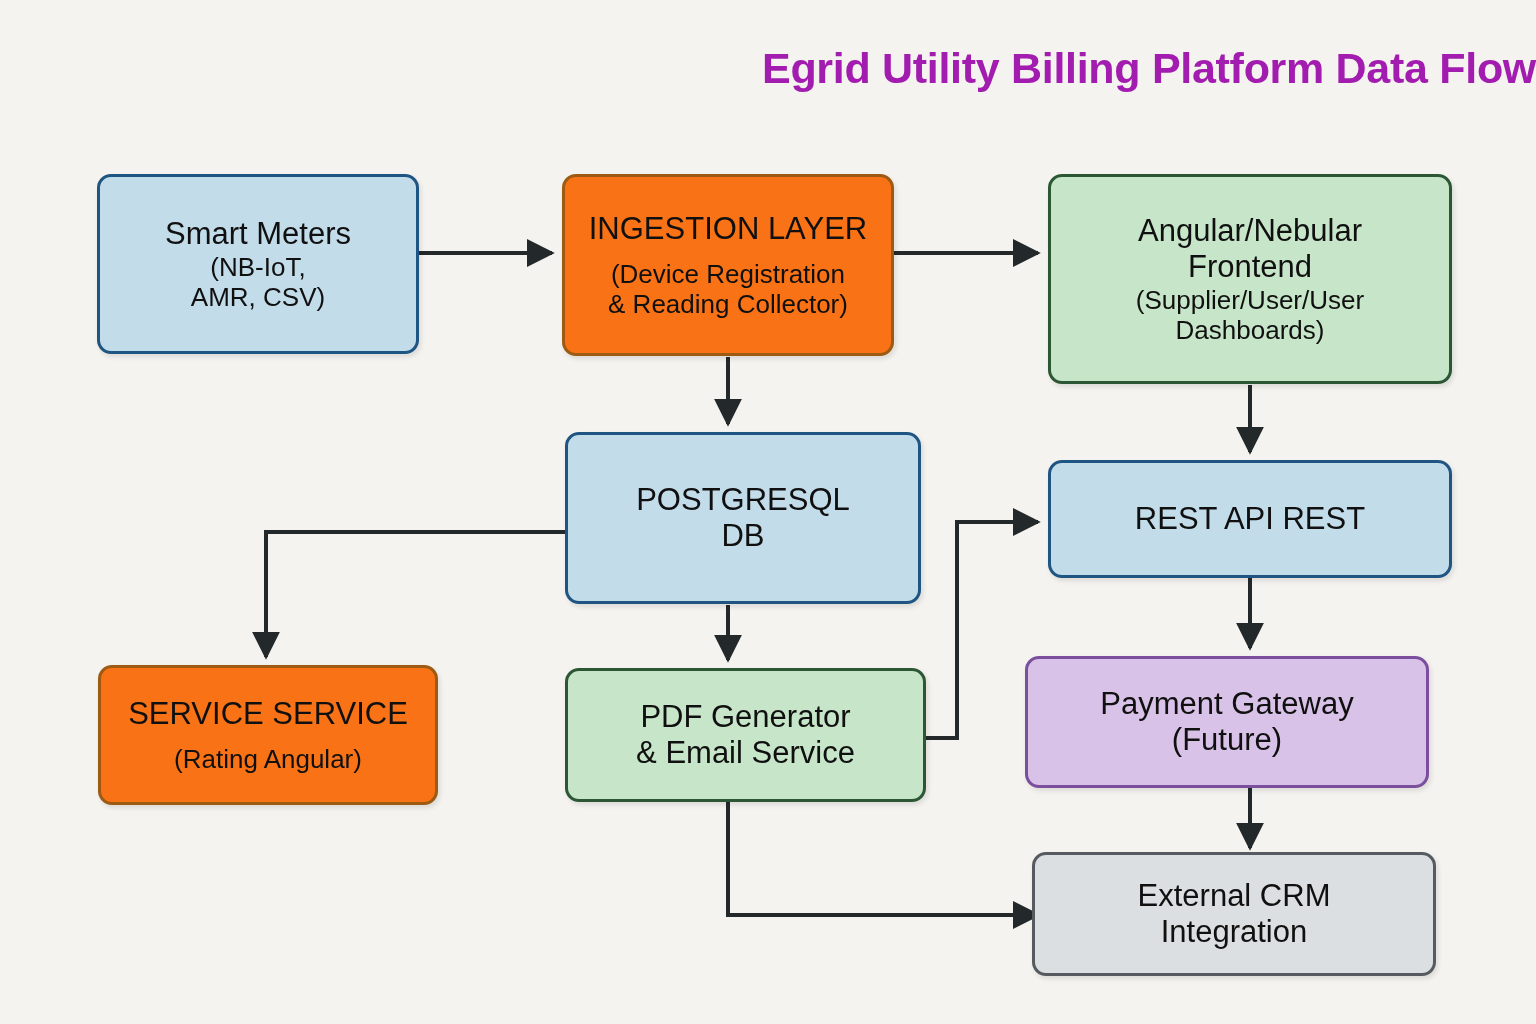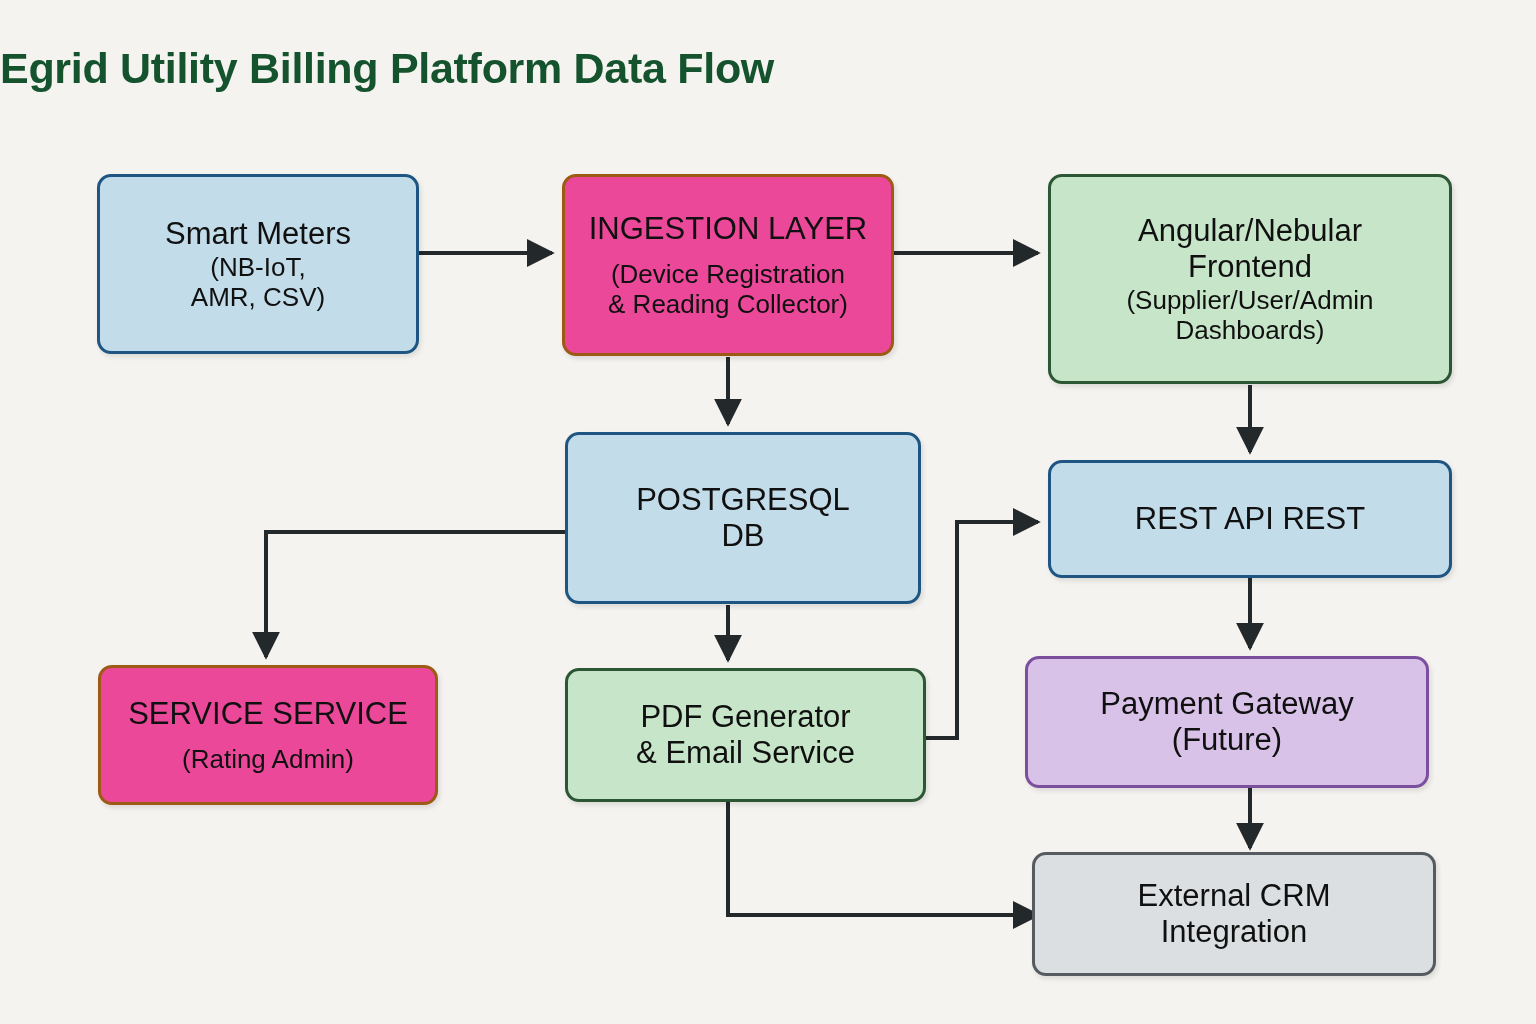--- a/index.html
+++ b/index.html
@@ -17,24 +17,24 @@
     position: relative;
     width: 1536px;
     height: 1024px;
     background: #f5f3ef;
   }
   #diagram-title {
     position: absolute;
     top: 44px;
     left: 0;
     width: 1536px;
-    text-align: left;
+    text-align: right;
     font-size: 43px;
     font-weight: bold;
-    color: #14532d;
+    color: #a21caf;
     letter-spacing: -0.3px;
   }
   svg#edges {
     position: absolute;
     top: 0;
     left: 0;
     width: 1536px;
     height: 1024px;
   }
   .node {
@@ -61,21 +61,21 @@
     font-size: 26px;
     line-height: 1.16;
     white-space: pre-line;
   }
   .node.align-left-sub .line-sub {
     align-self: stretch;
     text-align: center;
   }
   
   .pal-blue   { background:#c3dcea; border-color:#1f5582; }
-  .pal-orange { background:#ec4899; border-color:#9c5a13;gap:12px; }
+  .pal-orange { background:#f97316; border-color:#9c5a13;gap:12px; }
   .pal-green  { background:#c7e5c8; border-color:#2c5735; }
   .pal-purple { background:#d9c2e8; border-color:#7b4f9e; }
   .pal-gray   { background:#dcdfe1; border-color:#555b60; }
 </style>
 </head>
 <body>
 
 <div id="canvas">
 
   <div id="diagram-title">Egrid Utility Billing Platform Data Flow</div>
@@ -108,36 +108,36 @@
 
   <div class="node pal-orange" style="left:562px; top:174px; width:332px; height:182px;">
     <div class="line-main">INGESTION LAYER</div>
     <div class="line-sub">(Device Registration
 &amp; Reading Collector)</div>
   </div>
 
   <div class="node pal-green align-left-sub" style="left:1048px; top:174px; width:404px; height:210px;">
     <div class="line-main">Angular/Nebular
 Frontend</div>
-    <div class="line-sub">(Supplier/User/Admin
+    <div class="line-sub">(Supplier/User/User
 Dashboards)</div>
   </div>
 
   <div class="node pal-blue" style="left:565px; top:432px; width:356px; height:172px;">
     <div class="line-main">POSTGRESQL
 DB</div>
   </div>
 
   <div class="node pal-blue" style="left:1048px; top:460px; width:404px; height:118px;">
     <div class="line-main">REST API REST</div>
   </div>
 
   <div class="node pal-orange" style="left:98px; top:665px; width:340px; height:140px;">
     <div class="line-main">SERVICE SERVICE</div>
-    <div class="line-sub">(Rating Admin)</div>
+    <div class="line-sub">(Rating Angular)</div>
   </div>
 
   <div class="node pal-green" style="left:565px; top:668px; width:361px; height:134px;">
     <div class="line-main">PDF Generator
 &amp; Email Service</div>
   </div>
 
   <div class="node pal-purple" style="left:1025px; top:656px; width:404px; height:132px;">
     <div class="line-main">Payment Gateway
 (Future)</div>

